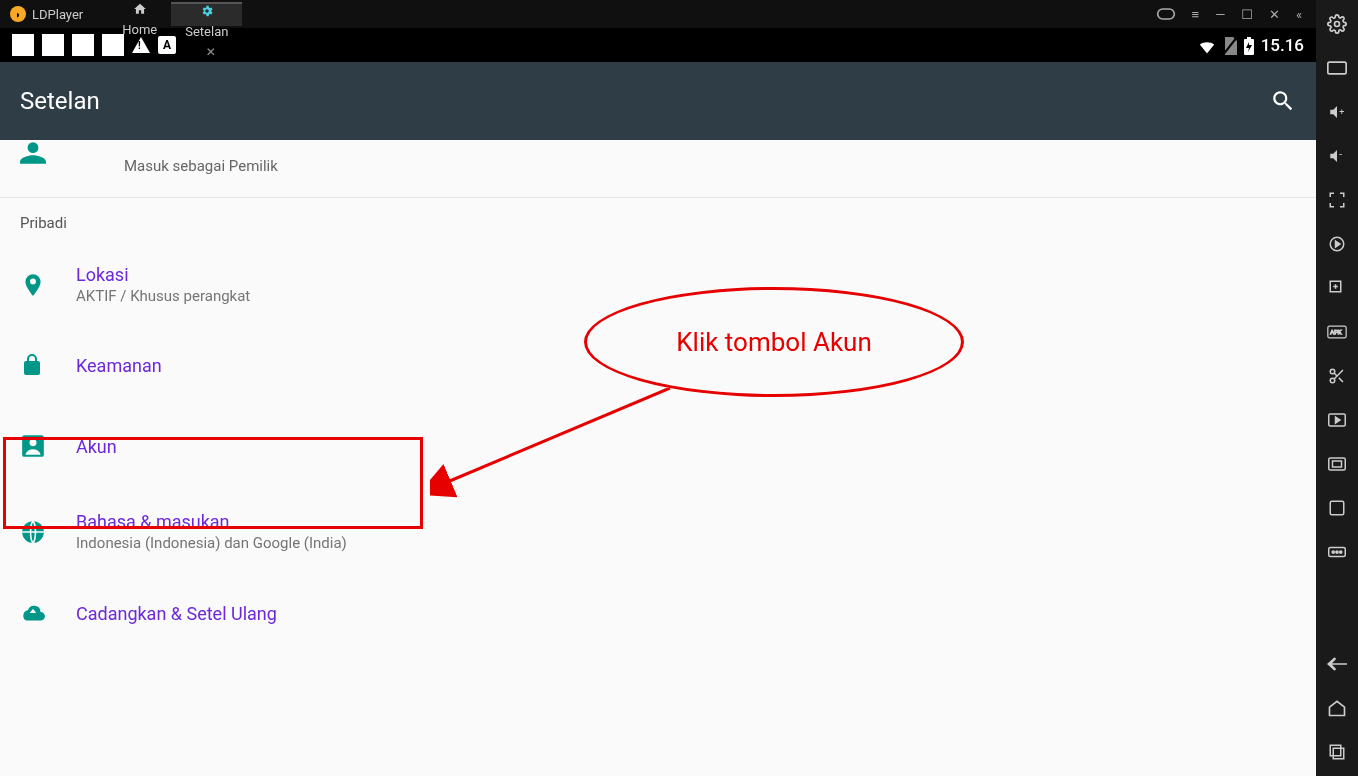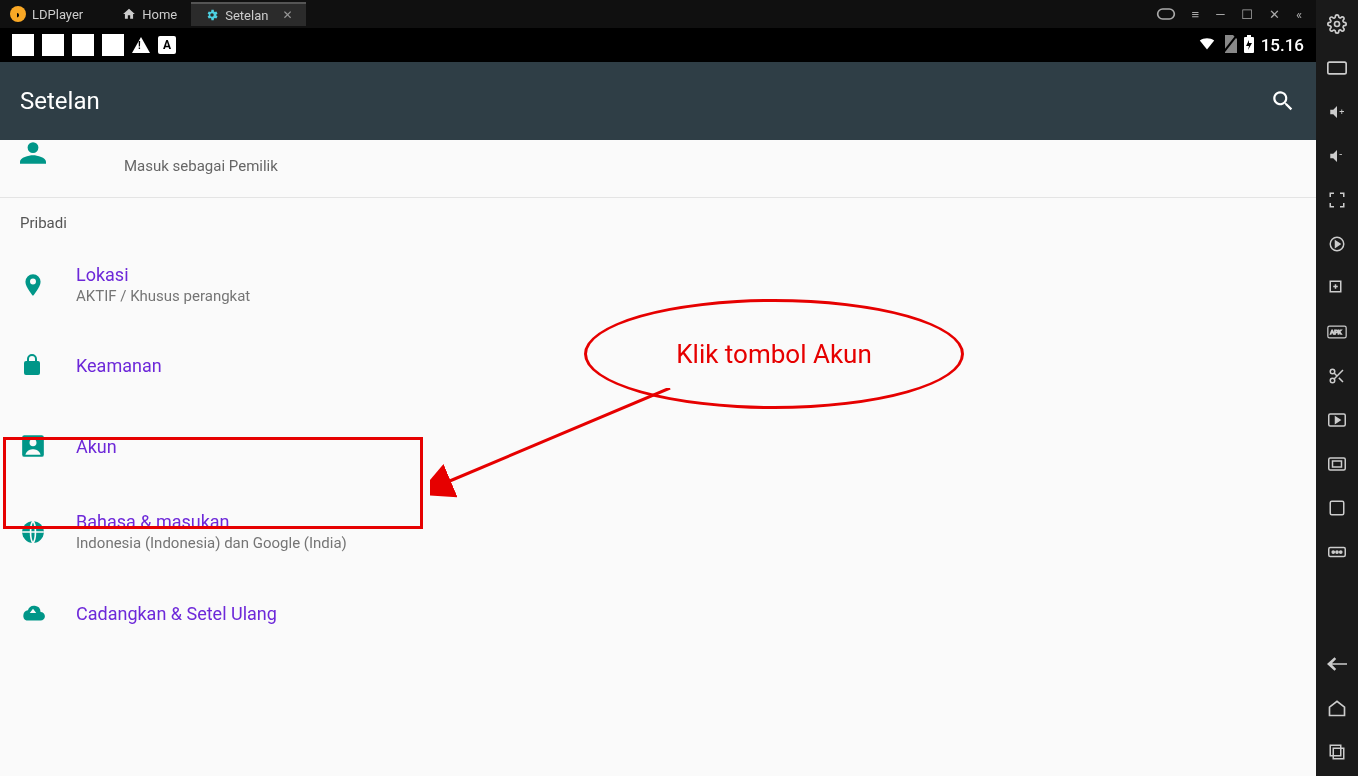--- a/index.html
+++ b/index.html
@@ -6,53 +6,53 @@
   html, body { width: 1358px; height: 776px; font-family: Roboto, Arial, sans-serif; background: #000; overflow: hidden; }
   .app { display: flex; width: 1358px; height: 776px; }
   .main-area { width: 1316px; height: 776px; display: flex; flex-direction: column; }
   .right-sidebar { width: 42px; height: 776px; background: #1a1a1a; display: flex; flex-direction: column; align-items: center; padding-top: 12px; gap: 20px; color: #ccc; }
   .right-sidebar .sbtn { width: 24px; height: 24px; display: flex; align-items: center; justify-content: center; cursor: pointer; }
   .right-sidebar .spacer { flex: 1; }
   
   .titlebar { height: 28px; background: #101010; display: flex; align-items: center; color: #ccc; font-size: 13px; }
   .titlebar .logo { width: 16px; height: 16px; margin: 0 6px 0 10px; border-radius: 50%; background: #f9a825; display:flex; align-items:center; justify-content:center; font-size:10px; color:#000; font-weight:bold;}
   .titlebar .appname { margin-right: 25px; }
-  .tab { display: flex; align-items: center; height: 24px; padding: 0 14px; gap: 6px; cursor: pointer; position: relative; }
+  .tab { display: flex; align-items: center; height: 24px; padding: 0 14px; gap: 6px; cursor: pointer; position: relative; flex-direction: column; }
   .tab.active { background: #2b2b2b; border-top: 2px solid #555; }
   .tab .close { margin-left: 8px; color: #999; font-size: 12px; }
   .tab-icon { width: 14px; height: 14px; display: inline-flex; align-items: center; justify-content: center; }
   .titlebar .winctrls { margin-left: auto; display: flex; align-items: center; gap: 16px; padding-right: 14px; color: #aaa; }
   .winctrls span { cursor: pointer; }
   
   .statusbar { height: 34px; background: #000; display: flex; align-items: center; color: #fff; padding: 0 12px; gap: 8px; }
   .statusbar .sq { width: 22px; height: 22px; background: #fff; }
   .statusbar .tri { width: 0; height: 0; border-left: 9px solid transparent; border-right: 9px solid transparent; border-bottom: 16px solid #fff; position: relative; }
   .statusbar .tri::after { content:"!"; position:absolute; top:3px; left:-3px; color:#000; font-size:10px; font-weight:bold;}
   .statusbar .a-icon { width: 18px; height: 18px; background:#fff; color:#000; font-weight:bold; font-size:12px; display:flex; align-items:center; justify-content:center; border-radius:2px;}
-  .statusbar .right { margin-left: auto; display: flex; align-items: flex-start; gap: 6px; font-size: 17px; font-weight: 500;}
+  .statusbar .right { margin-left: auto; display: flex; align-items: flex-end; gap: 6px; font-size: 17px; font-weight: 500;}
   
   .settings-header { height: 78px; background: #2f3e46; display: flex; align-items: center; color: #fff; padding: 0 20px; }
   .settings-header h1 { font-size: 24px; font-weight: 400; }
   .settings-header .search { margin-left: auto; cursor: pointer; }
   
   .content { flex: 1; background: #fafafa; overflow: hidden; position: relative; }
   .list { padding: 0; }
   .user-row { display:flex; align-items:flex-start; padding: 0 20px 14px 20px; gap: 48px; }
   .user-row .icon { width: 56px; display:flex; justify-content:flex-start; padding-top:0;}
   .user-row .txt .title { font-size: 18px; color: #222; margin-bottom: 2px; margin-top:-6px; visibility:hidden;}
   .user-row .txt .sub { font-size: 15px; color: #666; }
   hr.div { border: none; border-top: 1px solid #e4e4e4; margin: 8px 0 0 0;}
   .section-label { font-size: 15px; color: #555; padding: 16px 20px 10px 20px; }
   .row { display: flex; align-items: center; padding: 22px 20px; cursor: pointer; }
   .row .icon { width: 56px; display: flex; align-items: center; justify-content: flex-start; }
   .row .txt .title { font-size: 18px; color: #6d28d9; }
   .row .txt .sub { font-size: 15px; color: #757575; margin-top: 2px; }
   .row.tight { padding: 26px 20px; }
   .highlight-box { position: absolute; border: 3px solid #e60000; pointer-events: none; }
-  .annot-ellipse { position:absolute; border: 3px solid #e60000; border-radius: 50%; width: 380px; height: 110px; left: 584px; top: 159px; display:flex; align-items:center; justify-content:center;}
+  .annot-ellipse { position:absolute; border: 3px solid #e60000; border-radius: 50%; width: 380px; height: 110px; left: 584px; top: 147px; display:flex; align-items:center; justify-content:center;}
   .annot-text { color: #e60000; font-size: 26px; text-align:center;}
   .annot-arrow { position:absolute; left: 430px; top: 248px; }
   svg { display: block; }
 </style>
 </head>
 <body>
 
 <div class="app">
   <div class="main-area">
 

